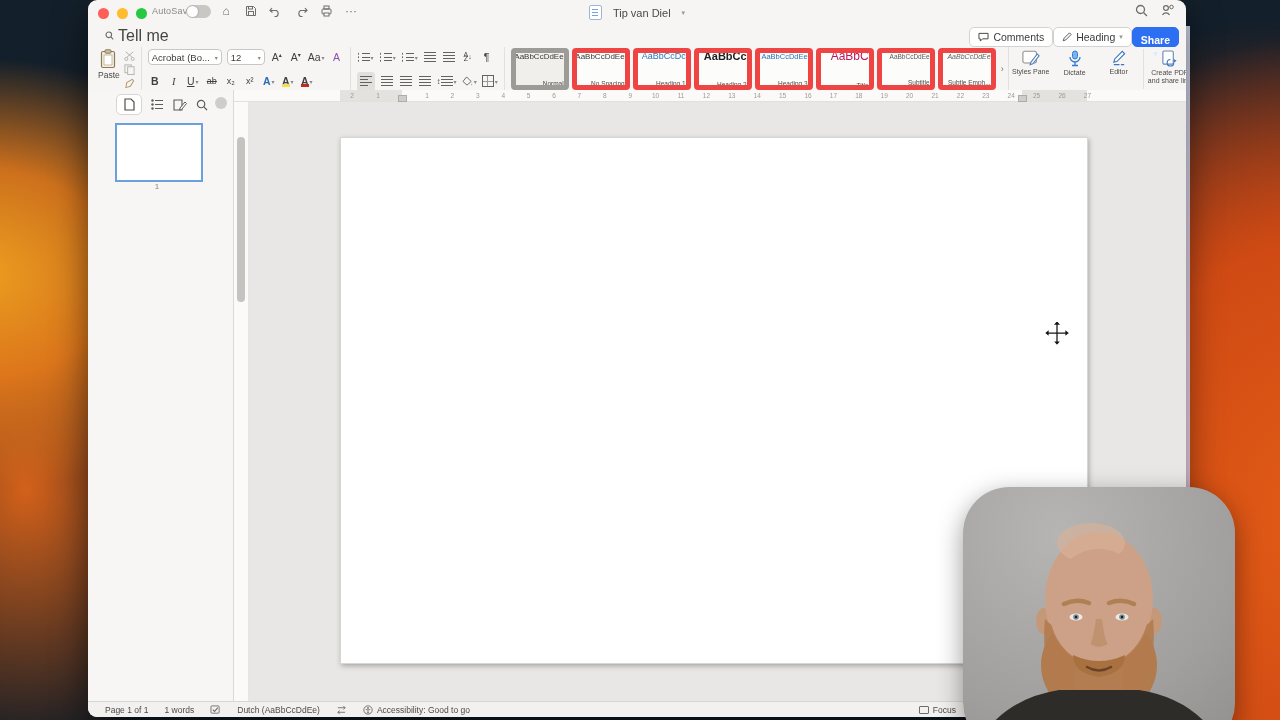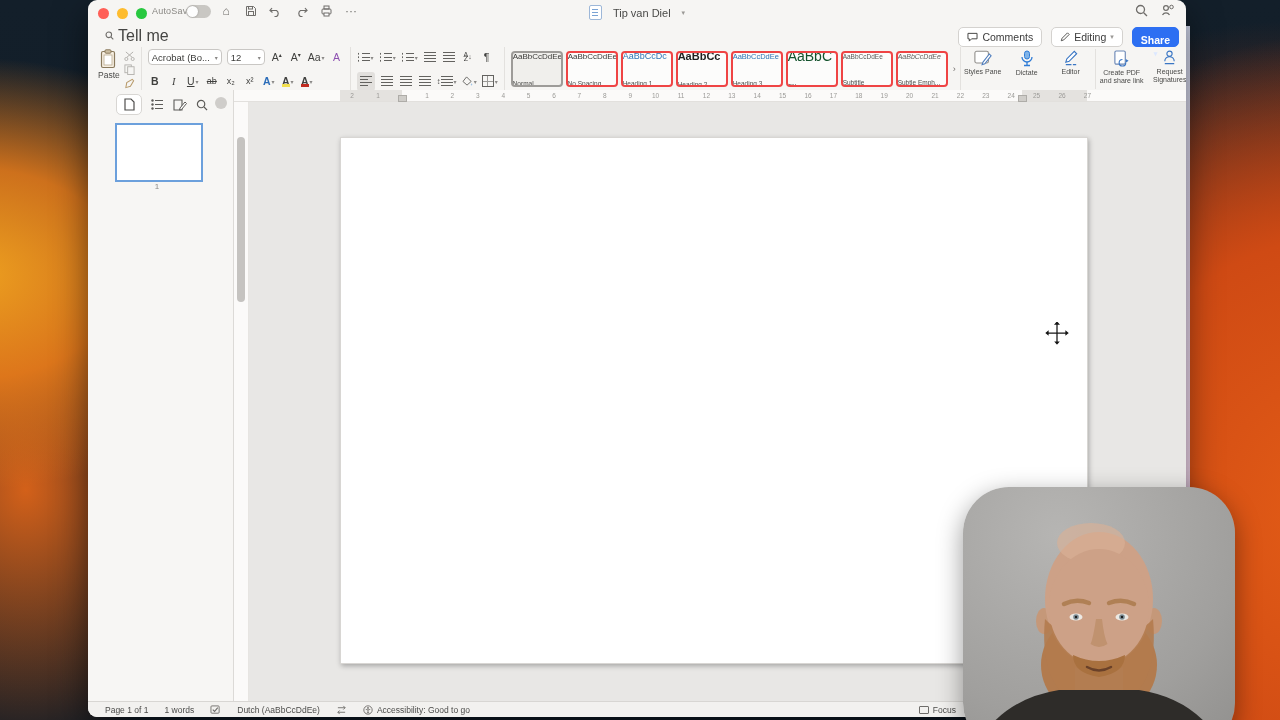--- a/index.html
+++ b/index.html
@@ -31,21 +31,21 @@
   .title-center{position:absolute;left:0;right:0;top:5px;display:flex;justify-content:center;align-items:center;gap:11px;font-size:11px;color:#4a4a48;}
   .doc-ic{width:11px;height:13px;background:#fff;border:1px solid #9db7d8;border-radius:2px;position:relative;}
   .doc-ic:before{content:"";position:absolute;left:2px;top:3px;width:6px;height:1px;background:#7aa3d4;box-shadow:0 3px 0 #7aa3d4,0 6px 0 #7aa3d4;}
   .chev{font-size:7px;color:#9a9895;}
   .tb-right{position:absolute;right:12px;top:4px;display:flex;gap:13px;align-items:center;color:#6f6d6a;}
   
   .tabrow{position:absolute;left:0;top:25px;right:0;height:21px;display:flex;align-items:center;padding-left:11px;gap:0;}
   .tab{font-size:11px;color:#454543;padding:2px 7px;cursor:default;}
   .tab.active{font-weight:bold;color:#303030;border-bottom:2px solid #2456c4;}
   .tellme{display:flex;align-items:center;gap:4px;font-size:16px;color:#454543;margin-left:6px;}
-  .right-actions{position:absolute;right:7px;top:2px;display:flex;gap:9px;align-items:center;}
+  .right-actions{position:absolute;right:7px;top:2px;display:flex;align-items:center;}
   .pill{display:flex;align-items:center;gap:4px;font-size:10.5px;color:#3b3b3b;background:#fff;
     border:1px solid #d4d2cf;border-radius:5px;padding:2px 8px;height:14px;}
   .pill.share{background:#2d6ff2;border-color:#2d6ff2;color:#fff;font-weight:bold;flex-direction:column;}
   
   .ribbon{position:absolute;left:0;top:46px;right:0;height:44px;display:flex;align-items:stretch;padding:1px 4px 3px 8px;}
   .rgroup{display:flex;flex-direction:column;justify-content:space-between;padding:1px 6px;border-right:1px solid #e3e1de;}
   .rrow{display:flex;align-items:center;gap:5px;height:18px;}
   .ricon{min-width:14px;height:15px;display:flex;align-items:center;justify-content:center;font-size:10.5px;color:#3f3f3d;}
   .ricon .dd{font-size:6px;color:#8a8886;margin-left:1px;}
   .paste-group{display:flex;gap:4px;padding:2px 6px 1px 2px;border-right:1px solid #e3e1de;}
@@ -71,28 +71,28 @@
      radial-gradient(circle 1px at 1.5px 1.5px,#63625f 99%,transparent) 0 0/13px 3.5px repeat-y,
      linear-gradient(#63625f,#63625f) 5px 1px/8px 1px no-repeat,
      linear-gradient(#63625f,#63625f) 5px 4.5px/8px 1px no-repeat,
      linear-gradient(#63625f,#63625f) 5px 8px/8px 1px no-repeat;}
   .borders-ic{width:10px;height:10px;border:1px solid #63625f;background:
      linear-gradient(#9b9a97,#9b9a97) center/100% 1px no-repeat,
      linear-gradient(#9b9a97,#9b9a97) center/1px 100% no-repeat;}
   .sort-ic{font-size:7px;line-height:4px;text-align:center;color:#3f3f3d;}
   
   .styles-wrap{display:flex;align-items:center;padding:2px 2px 2px 6px;}
-  .style-tile{width:48px;height:32px;background:#fcfcfb;border:2px solid #ef4444;border-radius:4px;margin-right:3px;
-    display:flex;flex-direction:column;align-items:flex-start;justify-content:center;gap:19px;overflow:hidden;}
+  .style-tile{width:48px;height:32px;background:#fcfcfb;border:5px solid #ef4444;border-radius:4px;margin-right:3px;
+    display:flex;flex-direction:column;align-items:flex-end;justify-content:center;gap:19px;overflow:hidden;}
   .style-tile.sel{border-color:#9d9b98;background:#f0efec;}
   .sample{font-size:8px;color:#3a3a38;white-space:nowrap;}
   .s2 .sample{color:#2e74b5;font-size:9px;}
   .s3 .sample{color:#1f1f1f;font-weight:bold;font-size:11px;}
   .s4 .sample{color:#2e74b5;font-size:7.5px;}
-  .s5 .sample{font-size:14px;color:#14532d;}
+  .s5 .sample{font-size:12px;color:#be185d;}
   .s6 .sample{font-size:6.5px;color:#595957;}
   .s7 .sample{font-size:7px;font-style:italic;color:#636361;}
   .slabel{font-size:6.5px;color:#4a4a48;white-space:nowrap;}
   .gal-more{font-size:9px;color:#6f6d6a;margin:0 2px;}
   
   .rbtn{display:flex;flex-direction:column;align-items:center;justify-content:flex-start;gap:2px;width:44px;padding-top:3px;
     font-size:7px;color:#4a4a48;text-align:center;line-height:7.5px;}
   .rb-sep{border-right:1px solid #e3e1de;margin:2px 2px;}
   
   .main{position:absolute;left:0;top:90px;bottom:15px;right:0;display:flex;}
@@ -208,21 +208,21 @@
       <div class="pill">
         <svg width="11" height="10" viewBox="0 0 12 11">
             <path d="M1 1.5 h10 v6 h-6 l-2.5 2.5 v-2.5 h-1.5 z" fill="none" stroke="#4a4a48" stroke-width="1.1"></path>
           </svg>
         <span>Comments</span>
       </div>
       <div class="pill">
         <svg width="10" height="10" viewBox="0 0 12 12">
             <path d="M1.5 10.5 l1-3 6.5-6.5 2 2 -6.5 6.5 z" fill="none" stroke="#4a4a48" stroke-width="1.1"></path>
           </svg>
-        <span>Editing</span>
+        <span>Heading</span>
         <span class="chev">▾</span>
       </div>
       <div class="pill share">
         <svg width="11" height="10" viewBox="0 0 12 11">
             <rect x="1" y="3.5" width="10" height="6.5" rx="1.5" fill="none" stroke="#fff" stroke-width="1.1"></rect>
             <path d="M6 6 V0.8 M4 2.6 L6 0.8 L8 2.6" fill="none" stroke="#fff" stroke-width="1.1"></path>
           </svg>
         <span>Share</span>
         <span class="chev" style="color:#dce8ff">▾</span>
       </div>

